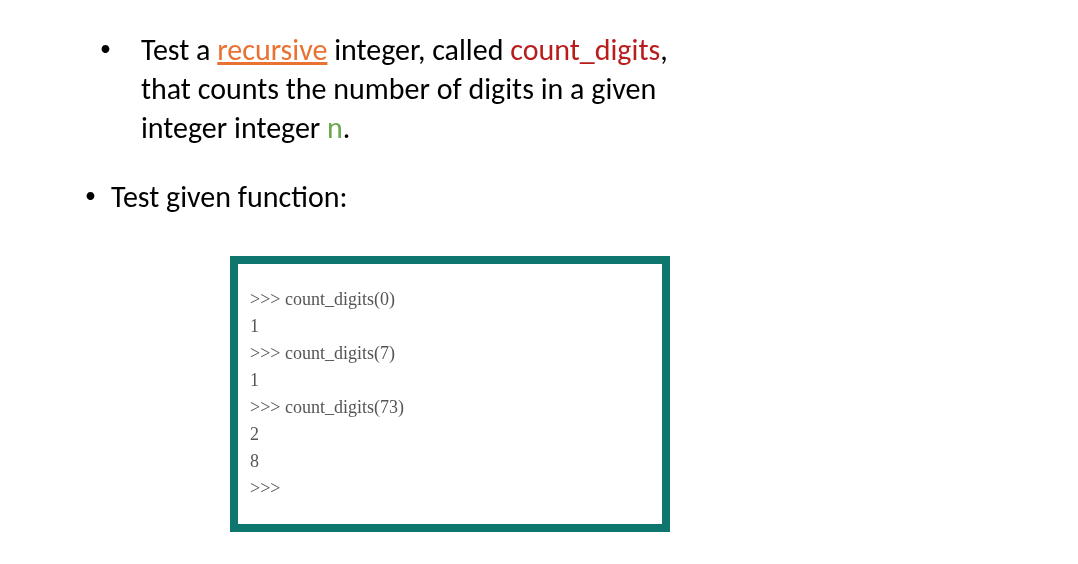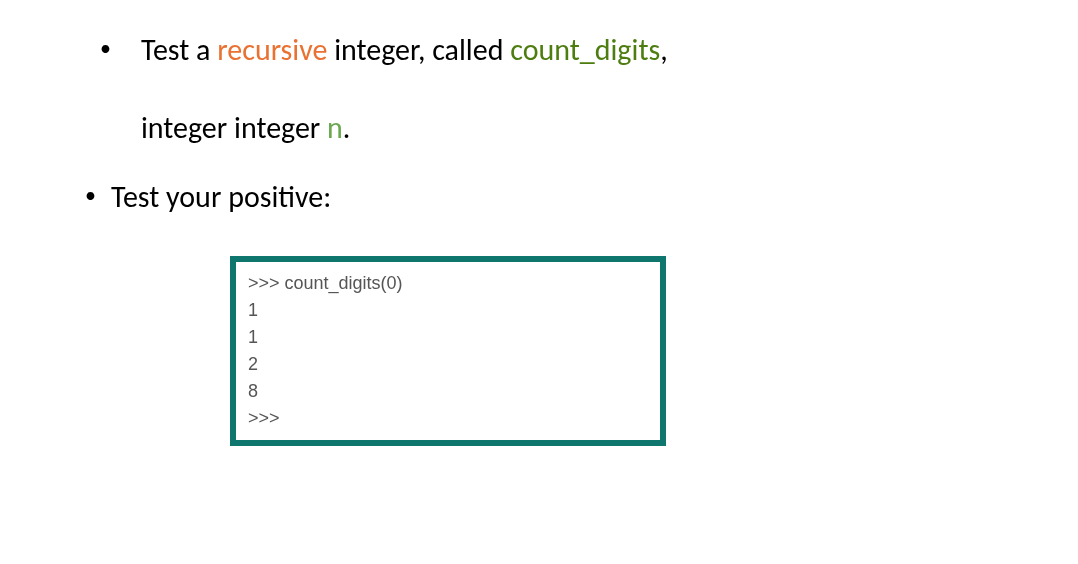--- a/index.html
+++ b/index.html
@@ -30,65 +30,68 @@
       margin-left: -15px;
       margin-right: 15px;
     }
     .bullet-text {
       font-size: 30px;
       color: #000;
       line-height: 1.3;
     }
     .highlight-orange {
       color: #e97132;
+      text-decoration: underline;
     }
     .highlight-blue {
-      color: #4d7c0f;
+      color: #b91c1c;
     }
     .highlight-green {
       color: #6aa84f;
     }
     .code-box {
-      border: 6px solid #0f766e;
+      border: 8px solid #0f766e;
       margin-left: 130px;
       margin-top: 40px;
       width: 400px;
-      padding: 8px 12px;
-      font-family: Liberation Sans, sans-serif;
+      padding: 22px 12px;
+      font-family: Liberation Serif, serif;
       font-size: 18px;
       color: #555;
       line-height: 1.5;
     }
     .code-line {
       white-space: pre;
     }
   </style>
 </head>
 <body>
 
 <div class="content">
 
   <div class="bullet-item">
     <span class="bullet-dot">•</span>
     <div class="bullet-text">
       <span>Test a </span><span class="highlight-orange">recursive</span><span> integer, called </span><span class="highlight-blue">count_digits</span><span>,</span><br>
-      <br>
+      <span>that counts the number of digits in a given</span><br>
       <span>integer integer </span><span class="highlight-green">n</span><span>.</span>
     </div>
   </div>
 
   <div class="bullet-item second">
     <span class="bullet-dot">•</span>
     <div class="bullet-text">
-      <span>Test your positive:</span>
+      <span>Test given function:</span>
     </div>
   </div>
 
   <div class="code-box">
     <div class="code-line">&gt;&gt;&gt; count_digits(0)</div>
     <div class="code-line">1</div>
+    <div class="code-line">&gt;&gt;&gt; count_digits(7)</div>
     <div class="code-line">1</div>
+    <div class="code-line">&gt;&gt;&gt; count_digits(73)</div>
     <div class="code-line">2</div>
     <div class="code-line">8</div>
     <div class="code-line">&gt;&gt;&gt;</div>
   </div>
 
 </div>
 
 </body></html>

